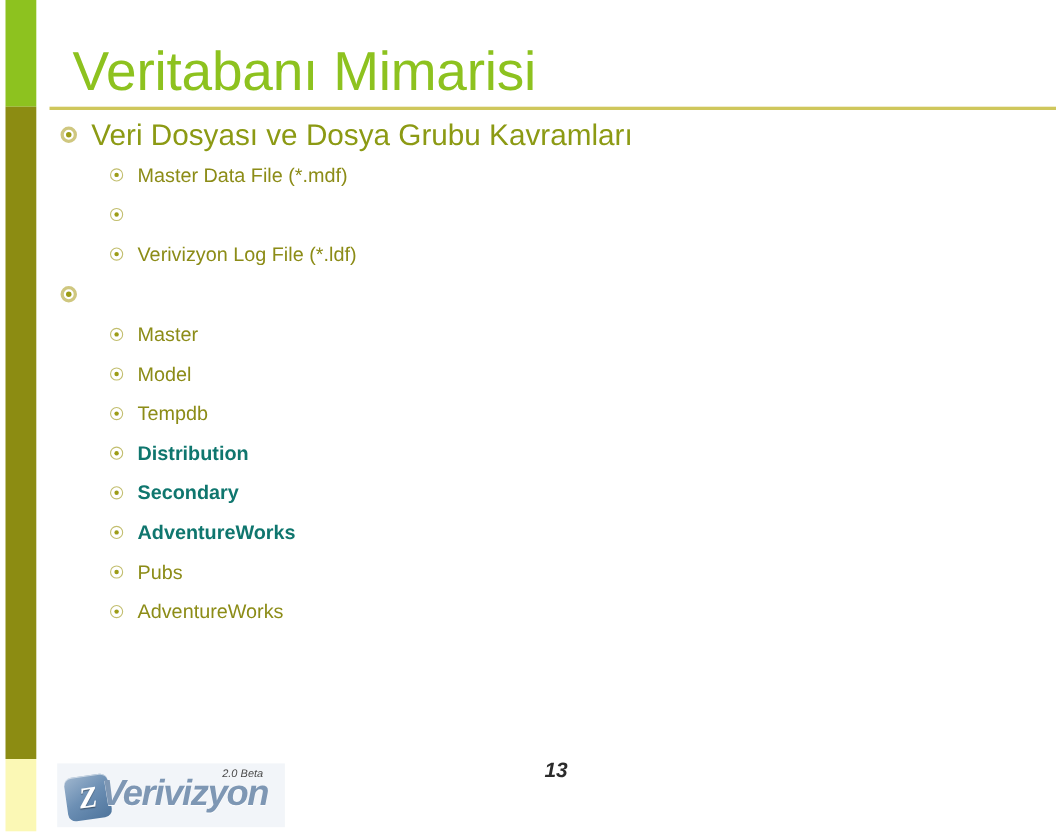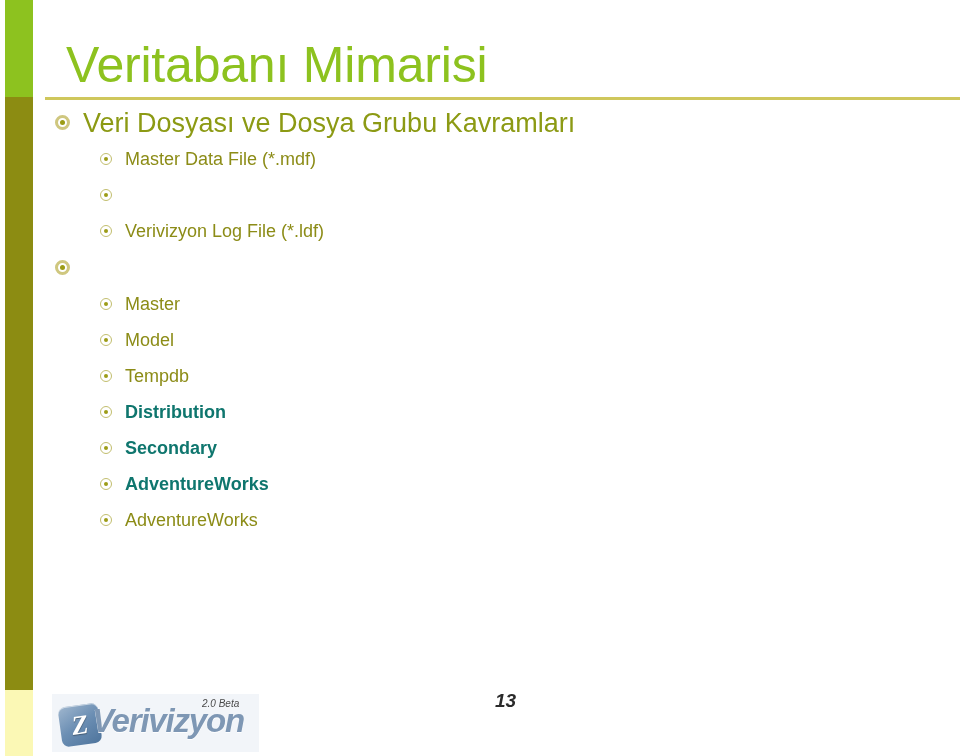--- a/index.html
+++ b/index.html
@@ -247,20 +247,24 @@
     <div class="bullet-row lvl2">
       <span class="bullet-marker"></span>
       <span class="bullet-text is-bold">Secondary</span>
     </div>
     <div class="bullet-row lvl2">
       <span class="bullet-marker"></span>
       <span class="bullet-text is-bold">AdventureWorks</span>
     </div>
     <div class="bullet-row lvl2">
       <span class="bullet-marker"></span>
+      <span class="bullet-text">Pubs</span>
+    </div>
+    <div class="bullet-row lvl2">
+      <span class="bullet-marker"></span>
       <span class="bullet-text">AdventureWorks</span>
     </div>
   </div>
 
 <div id="slide-footer-logo">
   <div id="logo-mark">
     <div id="logo-mark-letter">Z</div>
   </div>
   <div id="logo-wordmark">Verivizyon</div>
   <div id="logo-subtitle">YAZILIM AKADEMİSİ</div>

